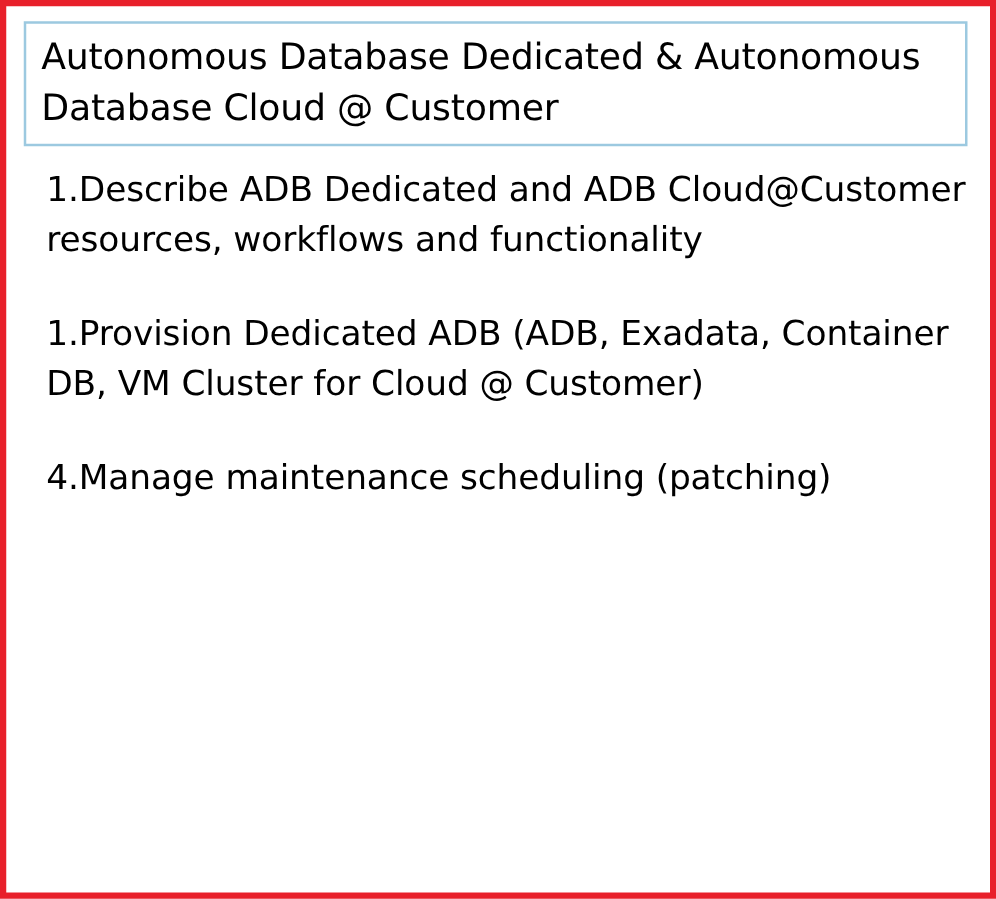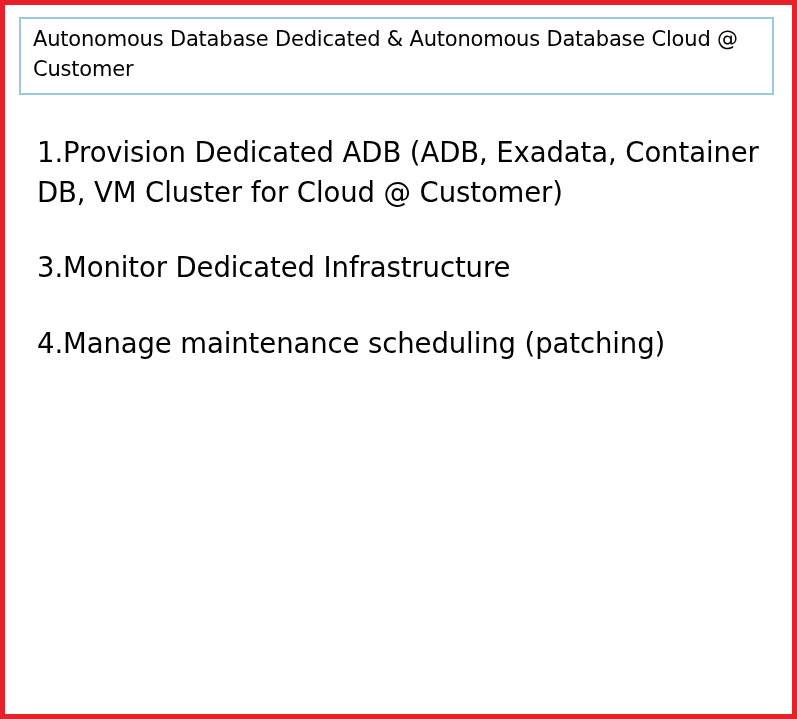--- a/index.html
+++ b/index.html
@@ -25,21 +25,21 @@
     position: absolute;
     left: 14px;
     top: 12px;
     width: 755px;
     box-sizing: border-box;
     border: 2px solid #9cc9e0;
     background: #ffffff;
     padding: 6px 10px 8px 12px;
   }
   .title-text {
-    font-size: 21px;
+    font-size: 29px;
     line-height: 1.42;
     color: #000000;
     font-weight: normal;
     letter-spacing: -0.2px;
   }
   .body-list {
     position: absolute;
     left: 14px;
     top: 128px;
     width: 765px;
@@ -62,18 +62,18 @@
 </head>
 <body>
 
 <div class="slide">
 
   <div class="title-box">
     <div class="title-text">Autonomous Database Dedicated &amp; Autonomous Database Cloud @ Customer</div>
   </div>
 
   <div class="body-list">
+    <div class="list-item">1.Describe ADB Dedicated and ADB Cloud@Customer resources, workflows and functionality</div>
     <div class="list-item">1.Provision Dedicated ADB (ADB, Exadata, Container DB, VM Cluster for Cloud @ Customer)</div>
-    <div class="list-item">3.Monitor Dedicated Infrastructure</div>
     <div class="list-item">4.Manage maintenance scheduling (patching)</div>
   </div>
 
 </div>
 
 </body></html>

